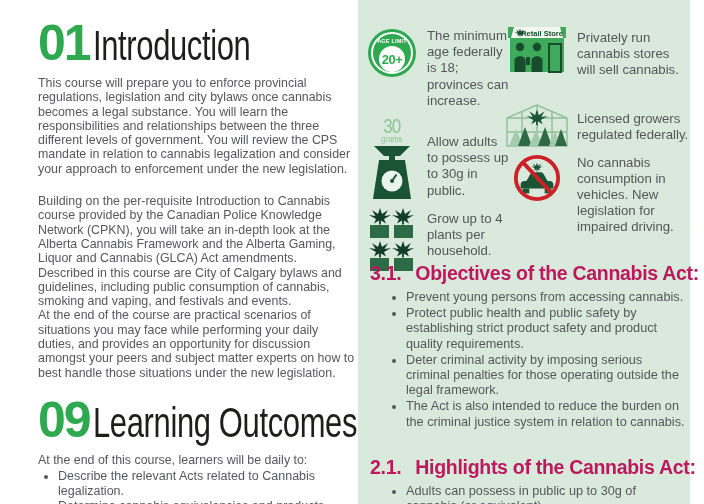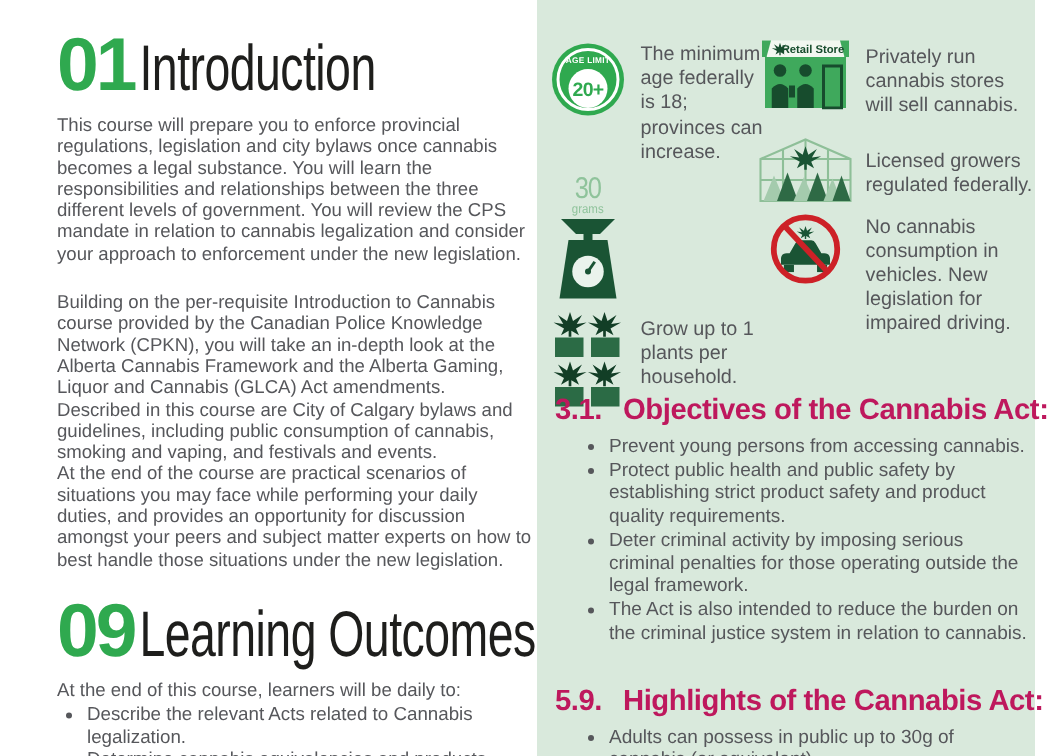--- a/index.html
+++ b/index.html
@@ -103,46 +103,47 @@
           </div>
           <svg viewBox="0 0 44 56" width="44" height="56">
             <path d="M4 2 H40 L30 12 H14 Z" fill="#1a5434"></path>
             <rect x="19" y="9" width="6" height="8" fill="#1a5434"></rect>
             <path d="M9 16 H35 L41 55 H3 Z" fill="#1a5434"></path>
             <circle cx="22" cy="37" r="10.5" fill="#eaf3ec"></circle>
             <line x1="22" y1="37" x2="26.5" y2="30.5" stroke="#1a5434" stroke-width="2"></line>
             <circle cx="22" cy="37" r="2" fill="#1a5434"></circle>
           </svg>
         </div>
+        <div class="ftext" style="width:96px;margin-top:18px;">Allow adults to possess up to 30g in public.</div>
       </div>
 
       <div class="fact" style="margin-top:8px;">
         <div class="ficon" style="width:52px;">
           <svg viewBox="0 0 46 64" width="46" height="64">
             <g fill="#123e26">
               <use href="#leaf" transform="translate(11,9)"></use>
               <use href="#leaf" transform="translate(34,9)"></use>
               <use href="#leaf" transform="translate(11,42)"></use>
               <use href="#leaf" transform="translate(34,42)"></use>
             </g>
             <g fill="#2b6b45">
               <rect x="1" y="17" width="19" height="13"></rect>
               <rect x="25" y="17" width="19" height="13"></rect>
               <rect x="1" y="50" width="19" height="13"></rect>
               <rect x="25" y="50" width="19" height="13"></rect>
             </g>
           </svg>
         </div>
-        <div class="ftext" style="width:90px;margin-top:3px;">Grow up to 1 plants per household.</div>
+        <div class="ftext" style="width:90px;margin-top:3px;">Grow up to 4 plants per household.</div>
       </div>
     </div>
 
     <div class="facts-col col2">
 
-      <div class="fact" style="margin-bottom:12px;">
+      <div class="fact" style="margin-bottom:24px;">
         <div class="ficon" style="width:62px;">
           <svg viewBox="0 0 60 48" width="60" height="48">
             <rect x="3" y="12" width="54" height="35" fill="#3fa95c"></rect>
             <polygon points="1,2 59,2 56,13 4,13" fill="#f2f7f0"></polygon>
             <polygon points="1,2 7,2 4,13 1,13" fill="#3fa95c"></polygon>
             <polygon points="53,2 59,2 59,13 56,13" fill="#3fa95c"></polygon>
             <use href="#leaf" transform="translate(13,8) scale(0.5)" fill="#174c2d"></use>
             <text x="35" y="10.5" text-anchor="middle" font-size="7.5" font-weight="bold" fill="#174c2d">Retail Store</text>
             <rect x="42" y="19" width="12" height="28" fill="none" stroke="#174c2d" stroke-width="2"></rect>
             <circle cx="13" cy="22" r="4.2" fill="#174c2d"></circle>
@@ -202,21 +203,21 @@
         <span class="secnum">3.1.</span><span>Objectives of the Cannabis Act:</span>
       </h2>
       <ul class="bullets">
         <li>Prevent young persons from accessing cannabis.</li>
         <li>Protect public health and public safety by establishing strict product safety and product quality requirements.</li>
         <li>Deter criminal activity by imposing serious criminal penalties for those operating outside the legal framework.</li>
         <li>The Act is also intended to reduce the burden on the criminal justice system in relation to cannabis.</li>
       </ul>
 
       <h2 class="second">
-        <span class="secnum">5.9.</span><span>Highlights of the Cannabis Act:</span>
+        <span class="secnum">2.1.</span><span>Highlights of the Cannabis Act:</span>
       </h2>
       <ul class="bullets">
         <li>Adults can possess in public up to 30g of cannabis (or equivalent)</li>
       </ul>
     </div>
 
   </div>
 </div>
 
 </body></html>

